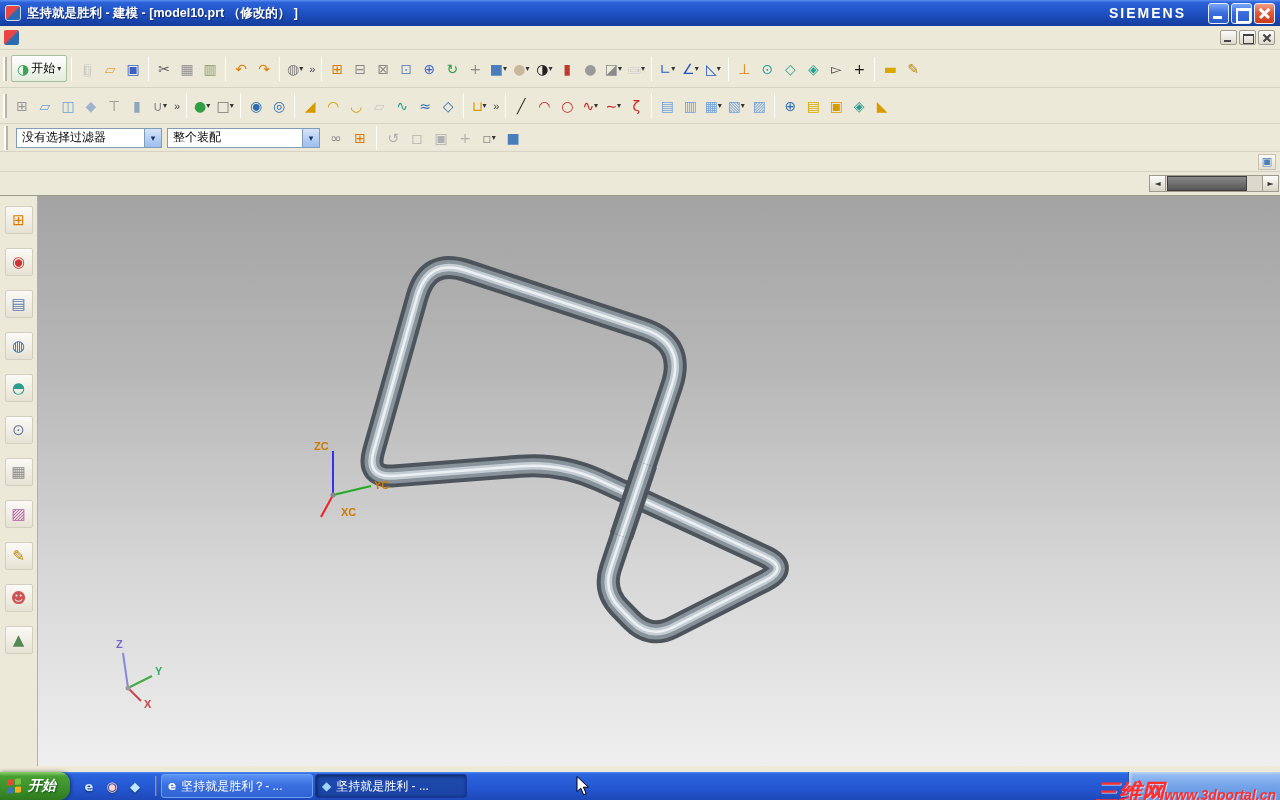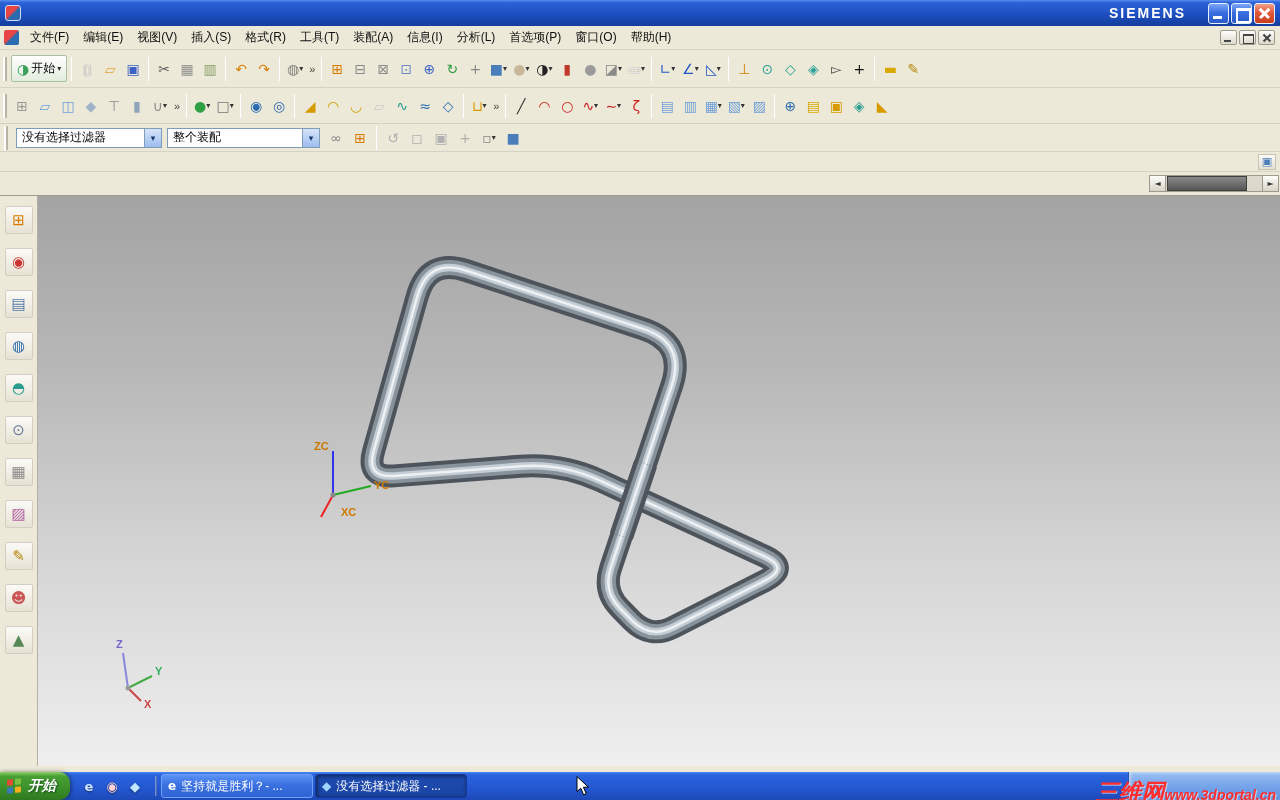--- a/index.html
+++ b/index.html
@@ -111,45 +111,32 @@
     text-shadow:1px 1px 0 rgba(255,255,255,.55); white-space:nowrap; }
   .wm-big { font-size:23px; }
   .wm-small { font-size:14px; }
   .cursor { position:absolute; left:576px; top:776px; z-index:70; }
 </style>
 </head>
 <body>
 
 <div class="titlebar">
   <span class="app-icon"></span>
+  <span class="title-text">坚持就是胜利 - 建模 - [model10.prt （修改的） ]</span>
   <span class="t-spacer"></span>
   <span class="brand">SIEMENS</span>
   <span class="win-btns">
     <span class="win-btn min"></span>
     <span class="win-btn max"></span>
     <span class="win-btn close"></span>
   </span>
 </div>
 
 <div class="menubar">
   <span class="app-icon-sm"></span>
-  <span style="display:flex">
-      <span class="menu-item">文件(F)</span>
-      <span class="menu-item">编辑(E)</span>
-      <span class="menu-item">视图(V)</span>
-      <span class="menu-item">插入(S)</span>
-      <span class="menu-item">格式(R)</span>
-      <span class="menu-item">工具(T)</span>
-      <span class="menu-item">装配(A)</span>
-      <span class="menu-item">信息(I)</span>
-      <span class="menu-item">分析(L)</span>
-      <span class="menu-item">首选项(P)</span>
-      <span class="menu-item">窗口(O)</span>
-      <span class="menu-item">帮助(H)</span>
-    </span>
   <span class="m-spacer"></span>
   <span class="mdi-btns">
     <span class="mdi-btn min"></span>
     <span class="mdi-btn max"></span>
     <span class="mdi-btn close"></span>
   </span>
 </div>
 
 <div class="tb-row" id="tb1">
   <span class="tb-handle"></span>
@@ -563,21 +550,21 @@
       </span>
     </div>
   <span class="tb-vsep"></span>
   <div style="display:flex">
       <div class="task-btn">
         <span class="task-icon" style="color: rgb(255, 255, 255);">e</span>
         <span class="task-label">坚持就是胜利？- ...</span>
       </div>
       <div class="task-btn active">
         <span class="task-icon" style="color: rgb(159, 212, 255);">◆</span>
-        <span class="task-label">没有选择过滤器 - ...</span>
+        <span class="task-label">坚持就是胜利 - ...</span>
       </div>
     </div>
   <span class="tb-fill"></span>
   <div class="tray"></div>
 </div>
 
 <div class="watermark">
   <span class="wm-big">三维网</span><span class="wm-small">www.3dportal.cn</span>
 </div>
 

